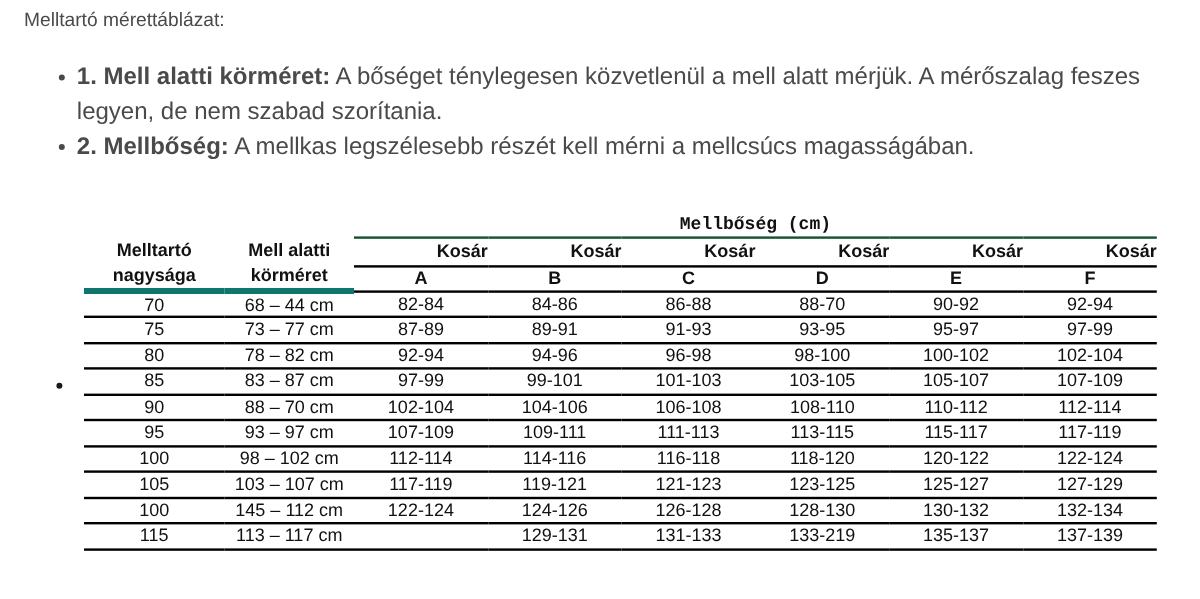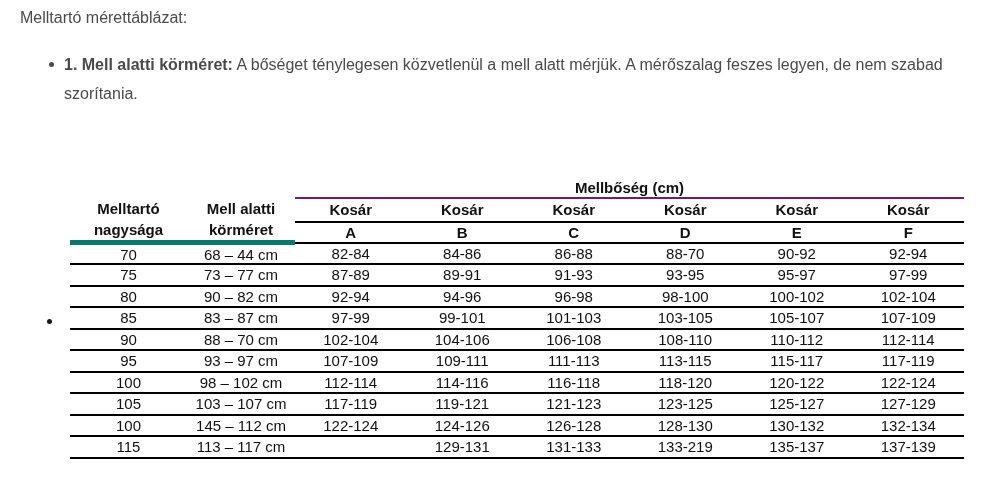--- a/index.html
+++ b/index.html
@@ -11,21 +11,21 @@
   }
   .page { position: relative; width: 1000px; height: 499px; background: #fff; margin-left: 12px; }
 
   .page-title {
     position: absolute; left: 8px; top: 9px;
     font-size: 16px; color: #4a4a4a;
   }
 
   .notes {
     position: absolute; left: 52px; top: 50px; width: 892px;
-    list-style: none; color: #4a4a4a; font-size: 16px; line-height: 29px;
+    list-style: none; color: #4a4a4a; font-size: 20px; line-height: 29px;
   }
   .notes li { position: relative; }
   .notes .dot {
     position: absolute; left: -15px; top: 12px;
     width: 5px; height: 5px; border-radius: 50%; background: #4a4a4a;
   }
   .notes b { font-weight: bold; }
 
   .table-wrap { position: absolute; left: 58px; top: 178px; }
   .table-bullet {
@@ -42,38 +42,43 @@
     text-align: center; vertical-align: middle; padding: 0;
     font-weight: normal; white-space: nowrap; overflow: hidden;
   }
   .size-table thead th { font-weight: bold; }
   tr.group-row { height: 20px; }
   tr.cup-row { height: 22px; }
   tr.letter-row { height: 19px; }
   .size-table tbody tr { height: 21.5px; }
 
   .no-border { border: none; }
-  th.group-cell { border-bottom: 2px solid #701a75; }
+  th.group-cell { border-bottom: 2px solid #14532d; font-family: Liberation Mono, monospace; }
   th.span-head { border-bottom: 5px solid #0f766e; line-height: 21px; }
-  th.cup-cell { border-bottom: 2px solid #000; }
+  th.cup-cell { border-bottom: 2px solid #000; text-align: right; }
   th.letter-cell { border-bottom: 2px solid #000; }
   .size-table tbody td { border-bottom: 2px solid #000; }
 </style>
 </head>
 <body>
 
 <div class="page">
 
   <div class="page-title">Melltartó mérettáblázat:</div>
 
   <ul class="notes">
     <li>
       <span class="dot"></span>
       <b>1. Mell alatti körméret:</b>
       <span>A bőséget ténylegesen közvetlenül a mell alatt mérjük. A mérőszalag feszes legyen, de nem szabad szorítania.</span>
+    </li>
+    <li>
+      <span class="dot"></span>
+      <b>2. Mellbőség:</b>
+      <span>A mellkas legszélesebb részét kell mérni a mellcsúcs magasságában.</span>
     </li>
   </ul>
 
   <div class="table-wrap">
     <span class="table-bullet"></span>
     <table class="size-table">
       <colgroup>
         <col style="width:117px">
         <col style="width:108px">
         <col style="width:111.5px">
@@ -129,21 +134,21 @@
             <td>73 – 77 cm</td>
             <td>87-89</td>
             <td>89-91</td>
             <td>91-93</td>
             <td>93-95</td>
             <td>95-97</td>
             <td>97-99</td>
           </tr>
           <tr>
             <td>80</td>
-            <td>90 – 82 cm</td>
+            <td>78 – 82 cm</td>
             <td>92-94</td>
             <td>94-96</td>
             <td>96-98</td>
             <td>98-100</td>
             <td>100-102</td>
             <td>102-104</td>
           </tr>
           <tr>
             <td>85</td>
             <td>83 – 87 cm</td>

